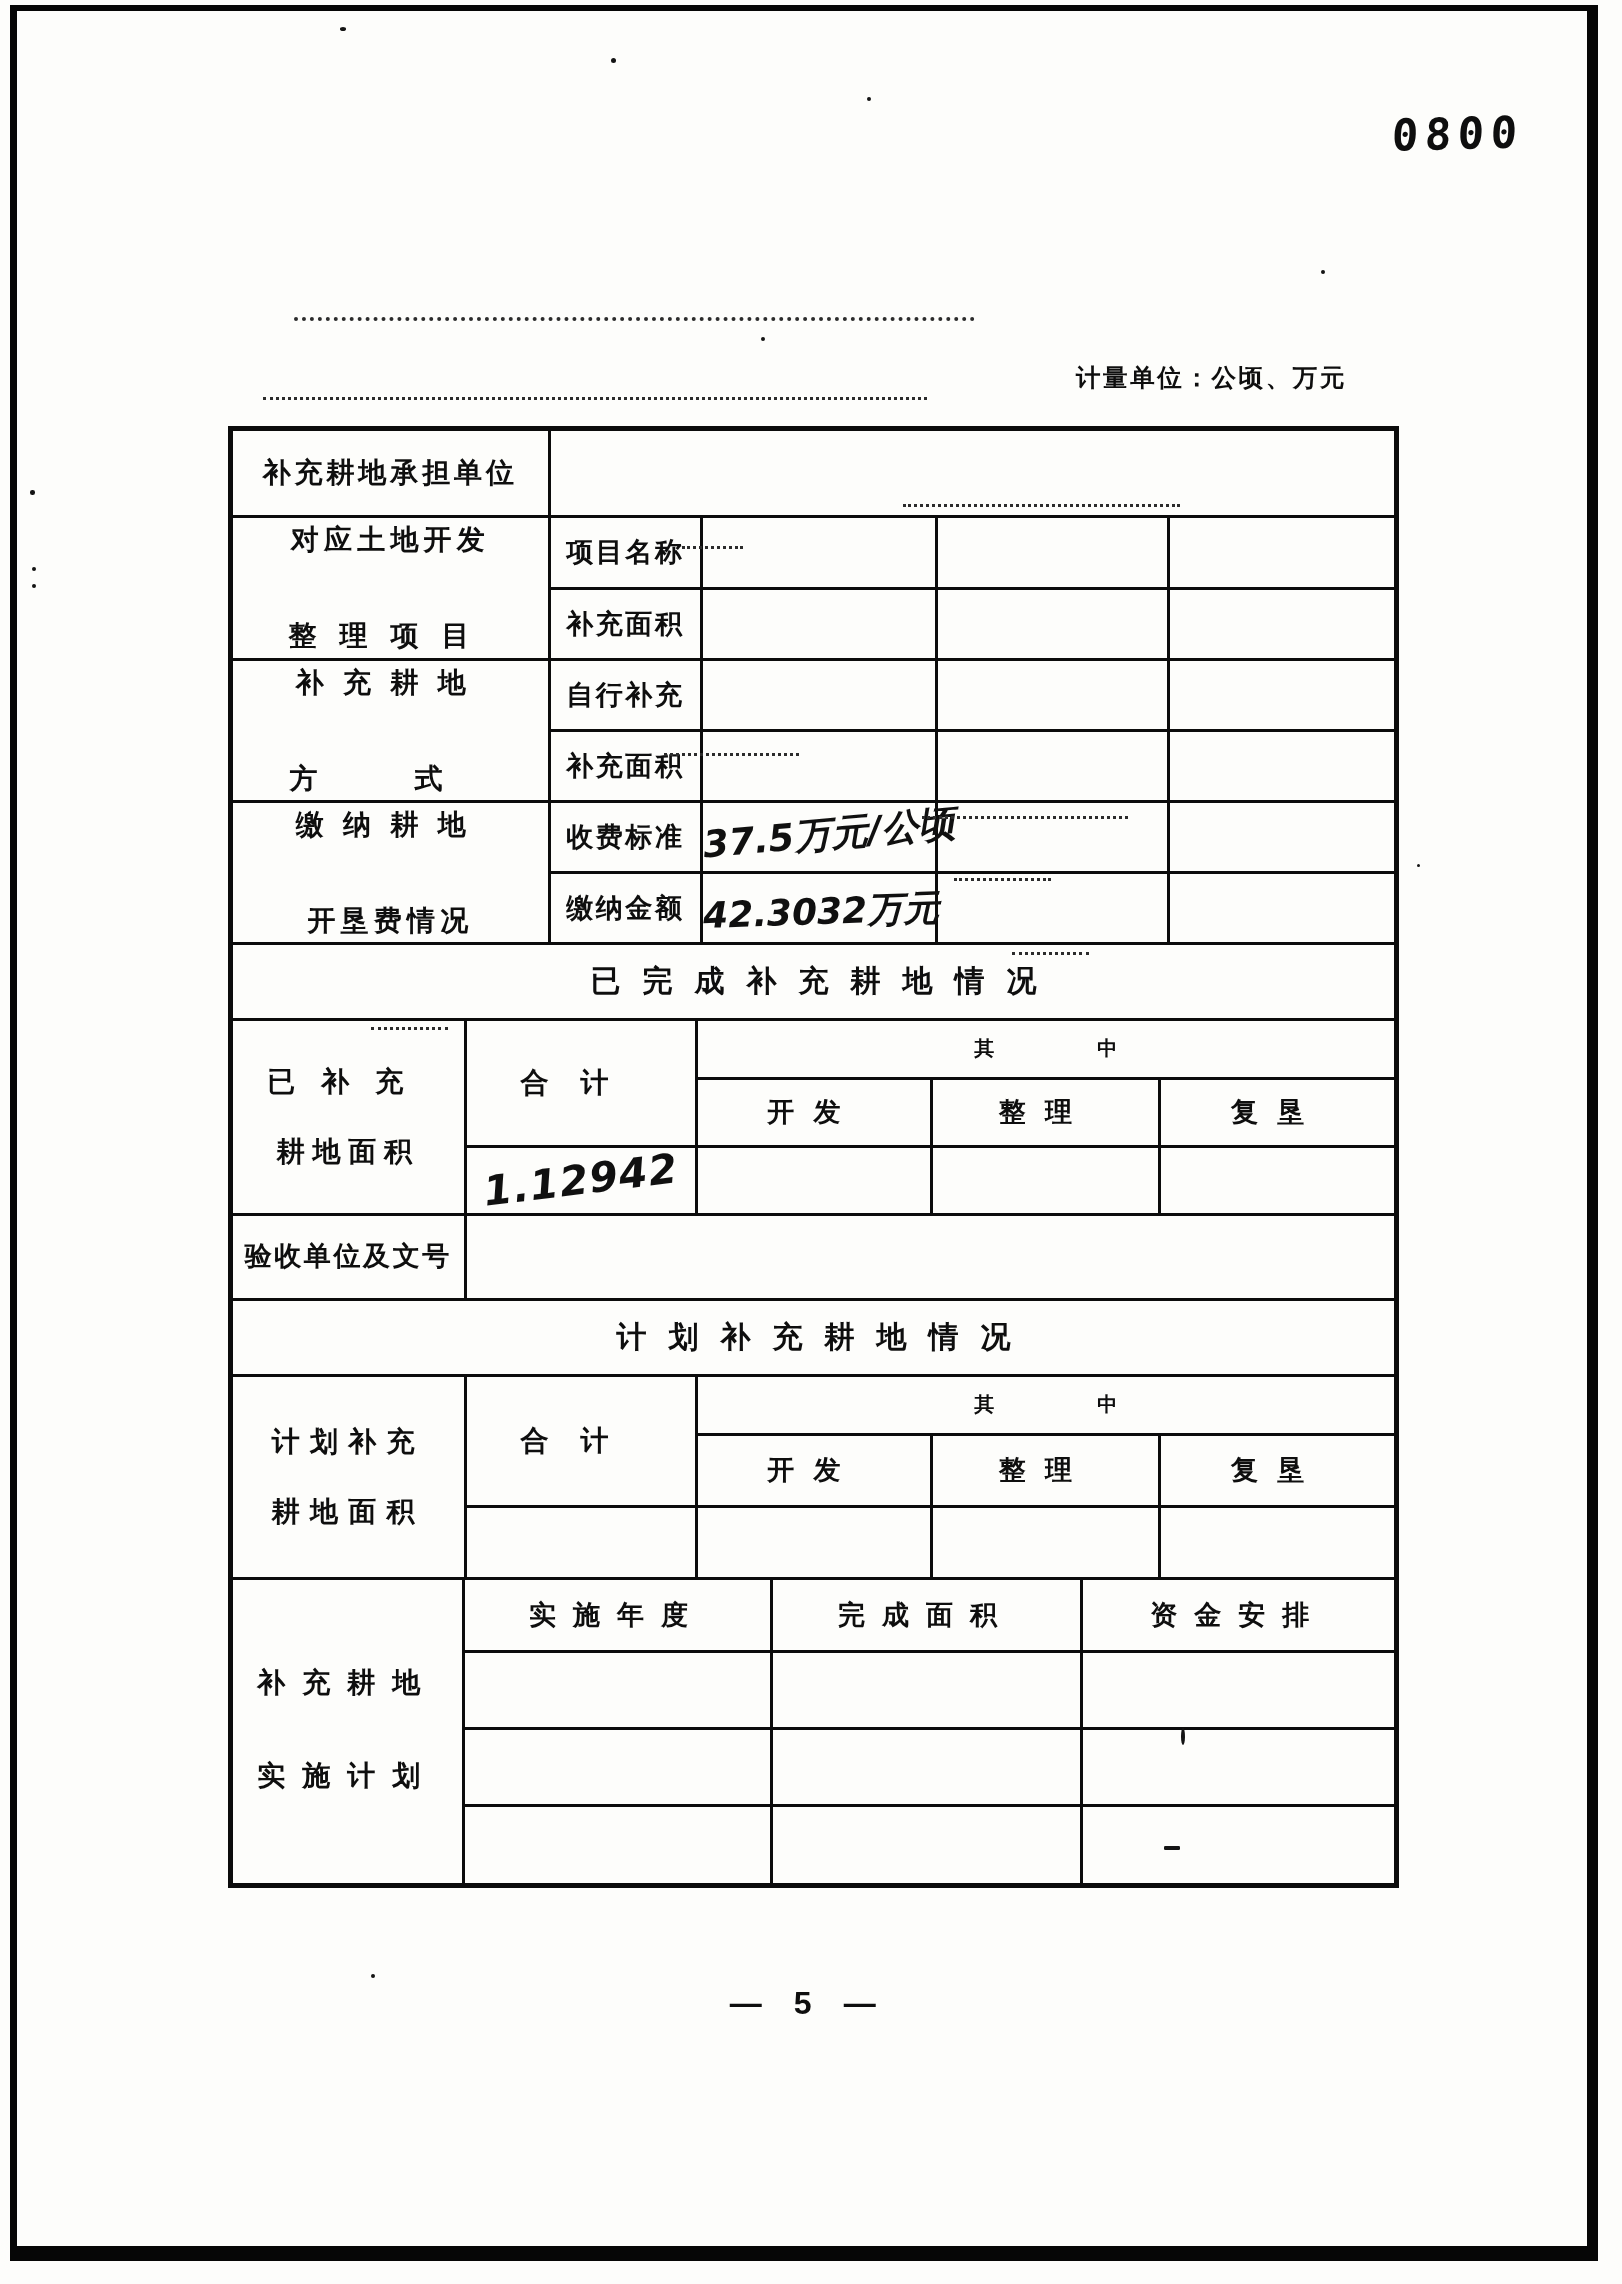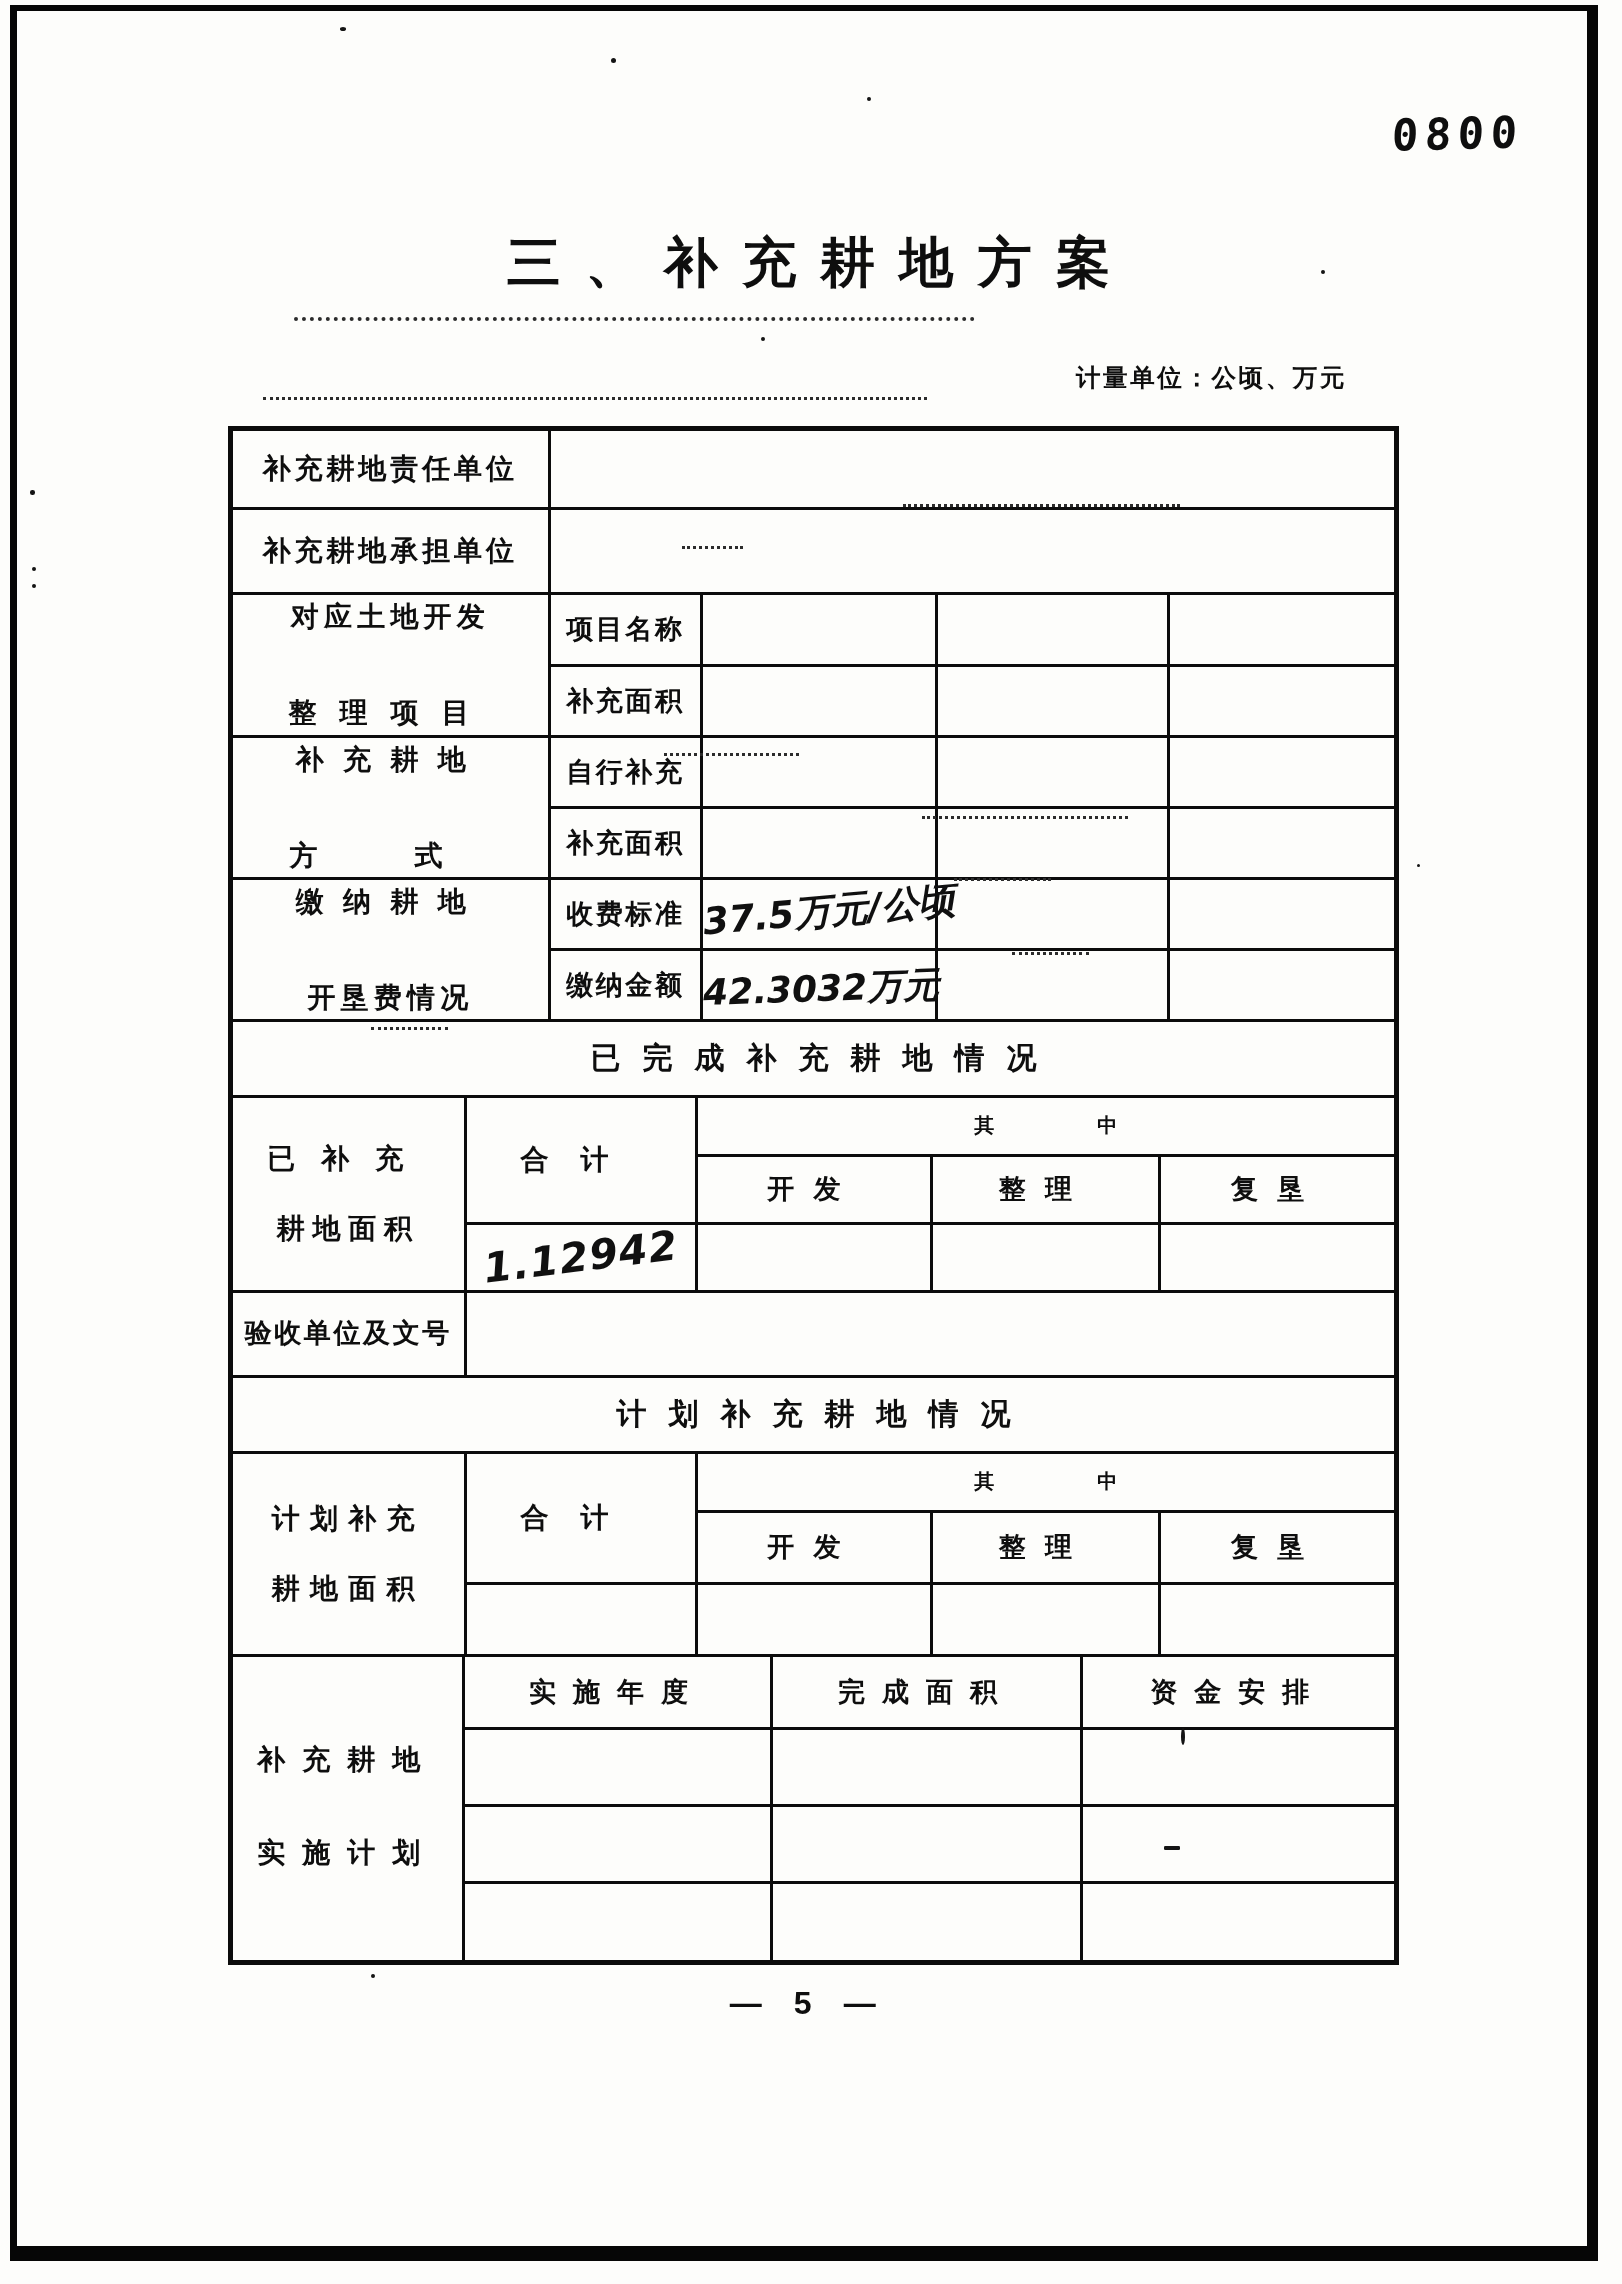--- a/index.html
+++ b/index.html
@@ -77,38 +77,33 @@
   .speck { position:absolute; background:#141414; border-radius:50%; }
 </style>
 </head>
 <body>
 
 <div class="page">
   <div class="frame"></div>
 
   <div class="stamp">0800</div>
 
-  <div class="title">三、补充耕地方案</div>
   <div class="dotline" style="left:294px; top:317px; width:681px;"></div>
 
   <div class="unit-note">计量单位：公顷、万元</div>
   <div class="dotline" style="left:263px; top:397px; width:664px; border-bottom-width:3.2px;"></div>
 
   <div class="form-wrap">
 
     <table class="sec">
       <colgroup>
           <col style="width:316px">
           <col style="width:845px">
         </colgroup>
       <tbody>
-          <tr class="h120">
-        <td class="lbl ls6">补充耕地责任单位</td>
-        <td class="last"></td>
-      </tr>
       <tr class="h132">
         <td class="lbl ls6">补充耕地承担单位</td>
         <td class="last"></td>
       </tr>
     </tbody>
       </table>
 
     <table class="sec">
       <colgroup>
         <col style="width:316px">

